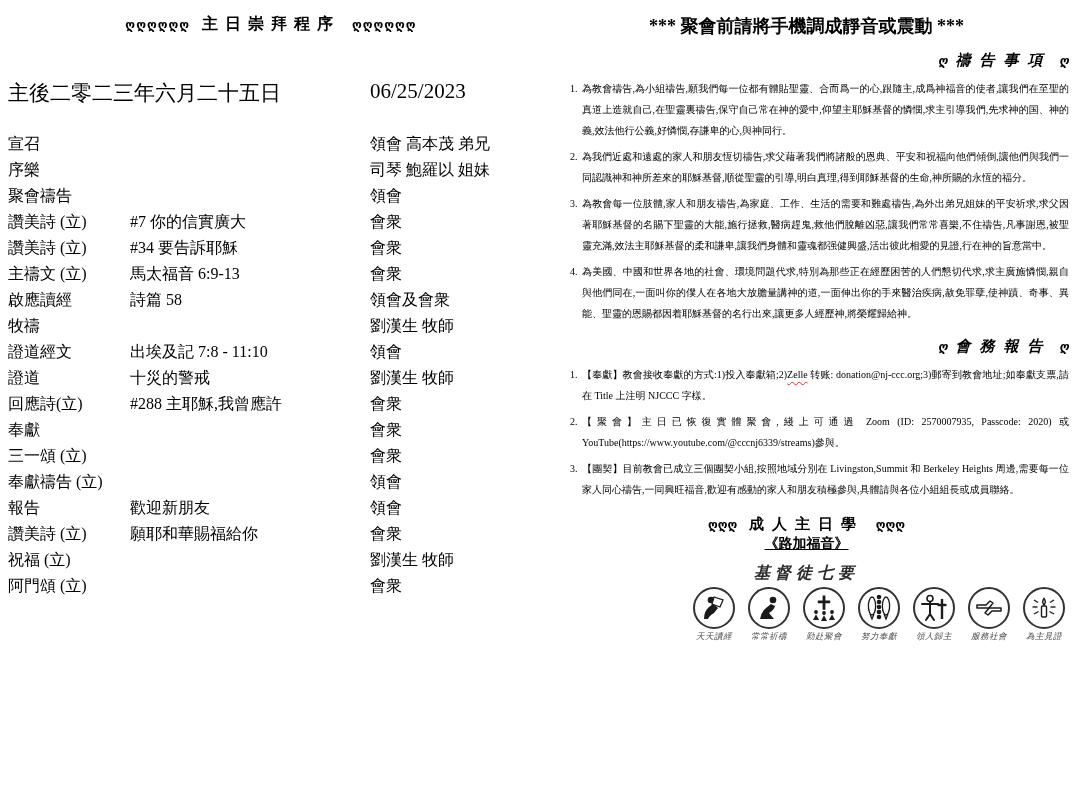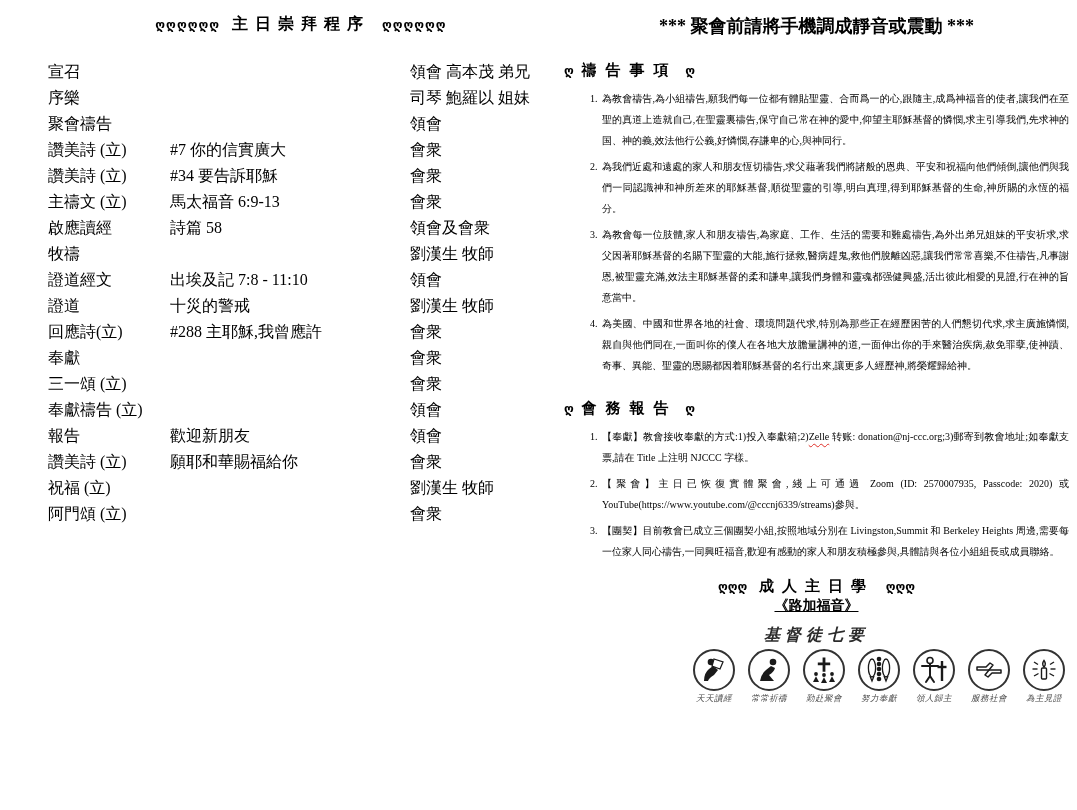--- a/index.html
+++ b/index.html
@@ -1,32 +1,32 @@
 <!DOCTYPE html>
 <html><head>
 <meta charset="utf-8">
 <style>
   * { box-sizing: border-box; margin: 0; padding: 0; }
   html, body { width: 1077px; height: 810px; overflow: hidden; background: #ffffff; }
   body { font-family: "Liberation Serif", "DejaVu Serif", serif; color: #000; }
   .page { display: flex; width: 1077px; height: 810px; }
 
   
-  .left-col { width: 538px; padding: 14px 4px 0 8px; margin-left: 40px; }
+  .left-col { width: 538px; padding: 14px 4px 0 8px; }
   .left-title { text-align: center; font-weight: bold; font-size: 16px; white-space: nowrap; }
   .left-title .title-text { letter-spacing: 7px; margin: 0 8px; }
   .orn { font-size: 12px; letter-spacing: 1px; font-family: "DejaVu Sans", sans-serif; }
   .date-row { display: grid; grid-template-columns: 362px 1fr; margin-top: 44px; font-size: 21px; }
   .wrows { margin-top: 24px; }
   .wrow { display: grid; grid-template-columns: 122px 240px 1fr; font-size: 16px; line-height: 26px; }
 
   
   .right-col { width: 539px; padding: 14px 8px 0 6px; }
   .silence { text-align: center; font-weight: bold; font-size: 18px; }
-  .sec-head { text-align: left; font-weight: bold; font-size: 15px; margin-top: 23px; }
+  .sec-head { text-align: right; font-weight: bold; font-size: 15px; margin-top: 13px; font-style: italic; }
   .sec-head .sec-title { letter-spacing: 9px; margin: 0 4px; }
   .orn-s { font-size: 12px; font-family: "DejaVu Sans", sans-serif; }
   ol.plist, ol.alist { margin: 8px 0 0 0; padding-left: 36px; }
   ol.plist li, ol.alist li { font-size: 10px; line-height: 21px; margin-bottom: 5px; text-align: justify; padding-left: 2px; }
   .spell { text-decoration: underline; text-decoration-style: wavy; text-decoration-color: #e0302a; text-decoration-thickness: 1px; text-underline-offset: 3px; }
 
   .school { text-align: center; margin-top: 15px; }
   .school-head { font-weight: bold; font-size: 15px; }
   .school-head .sec-title { letter-spacing: 8px; margin: 0 8px; }
   .school-book, .school-leader { font-weight: bold; font-size: 14px; line-height: 20px; text-decoration: underline; }
@@ -42,20 +42,24 @@
 <body>
 
 <div class="page">
 
   <div class="left-col">
     <div class="left-title">
       <span class="orn">ღღღღღღ</span>
       <span class="title-text">主日崇拜程序</span>
       <span class="orn">ღღღღღღ</span>
     </div>
+    <div class="date-row">
+      <span>主後二零二三年六月二十五日</span>
+      <span>06/25/2023</span>
+    </div>
     <div class="wrows">
         <div class="wrow">
           <span class="w-item">宣召</span>
           <span class="w-content"></span>
           <span class="w-who">領會 高本茂 弟兄</span>
         </div>
         <div class="wrow">
           <span class="w-item">序樂</span>
           <span class="w-content"></span>
           <span class="w-who">司琴 鮑羅以 姐妹</span>

